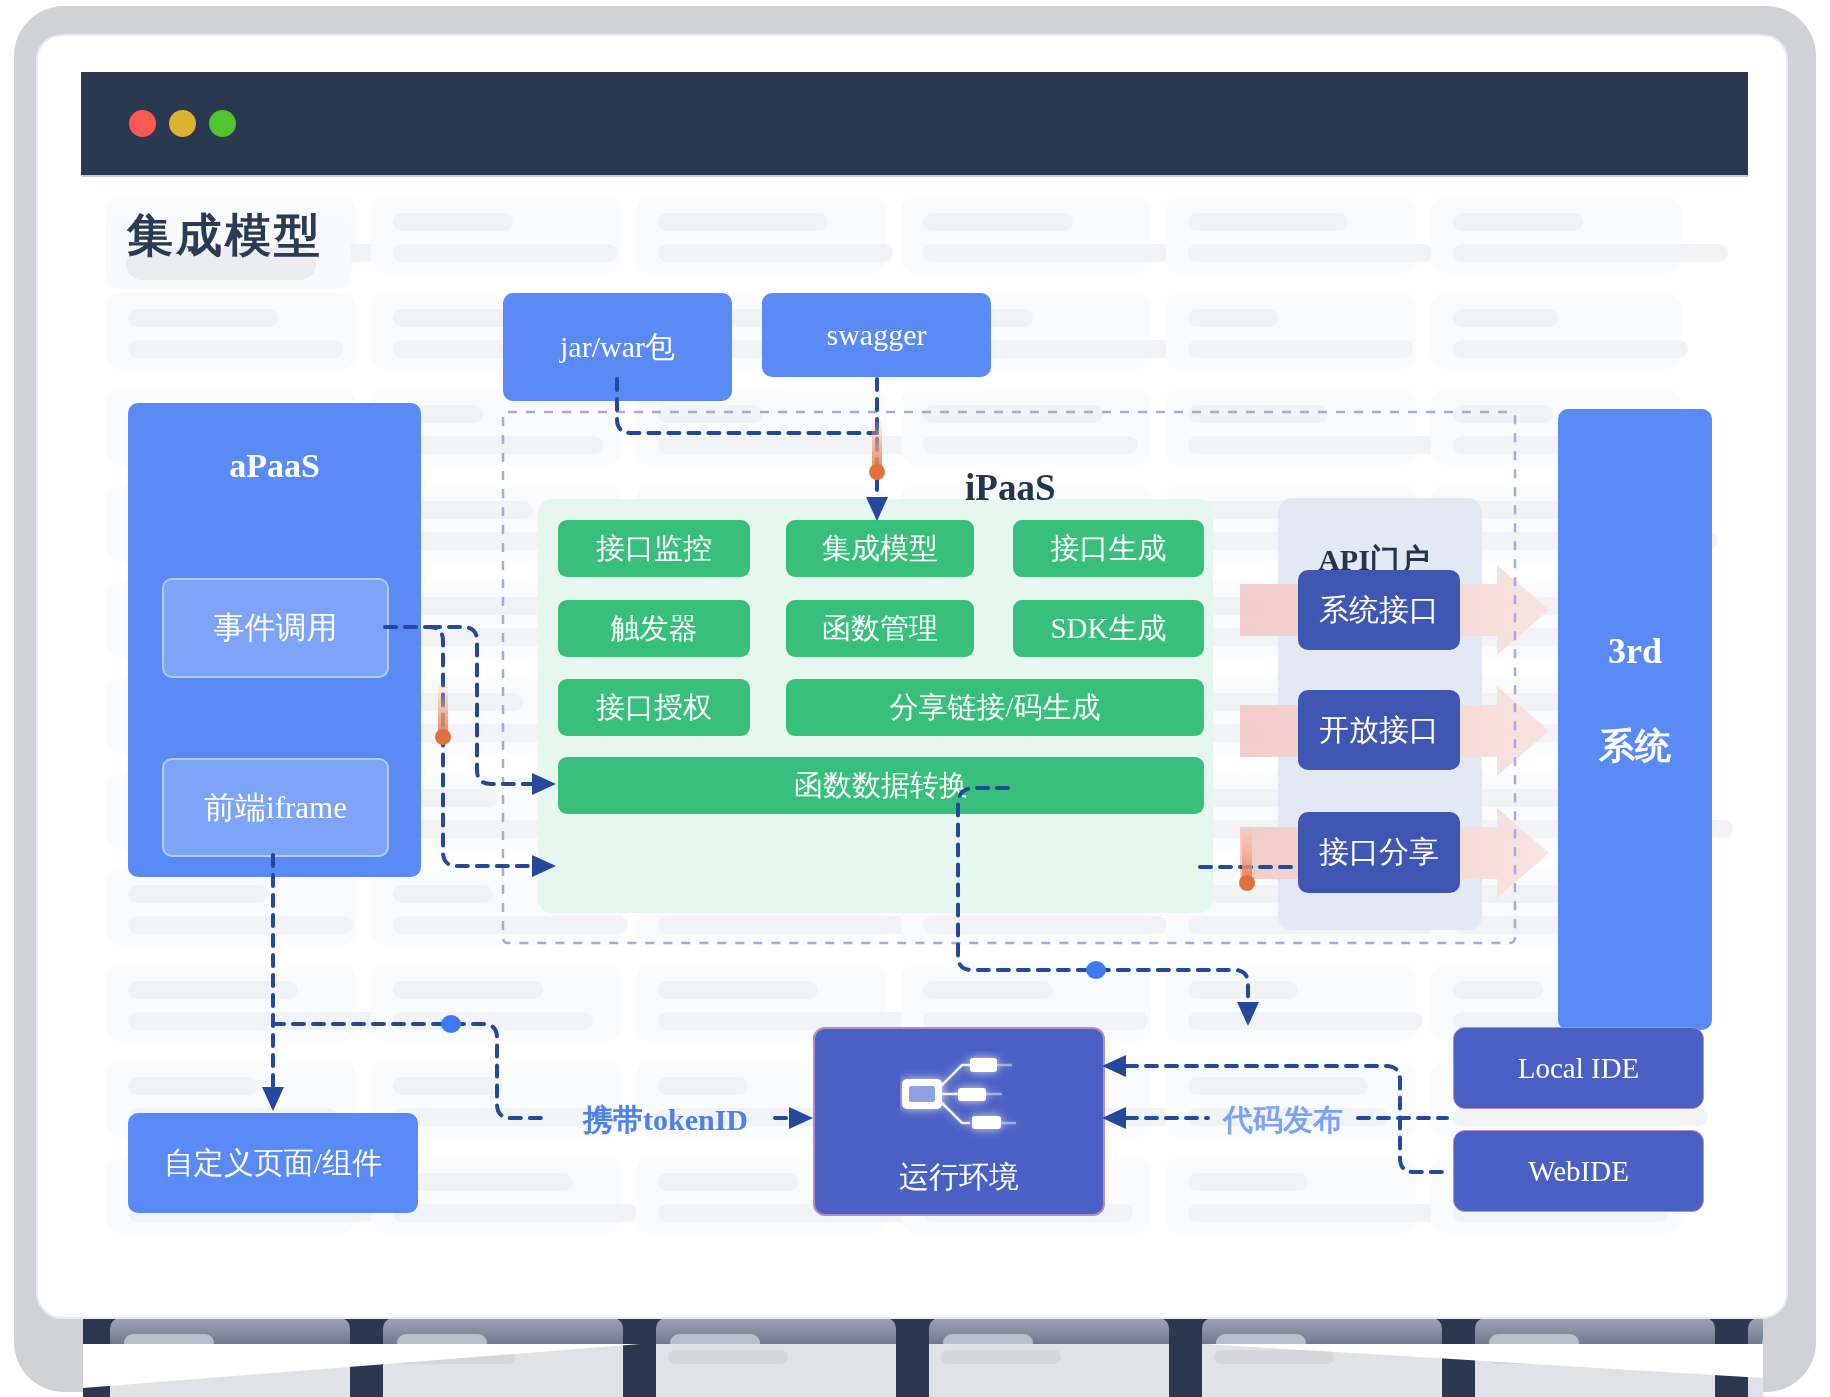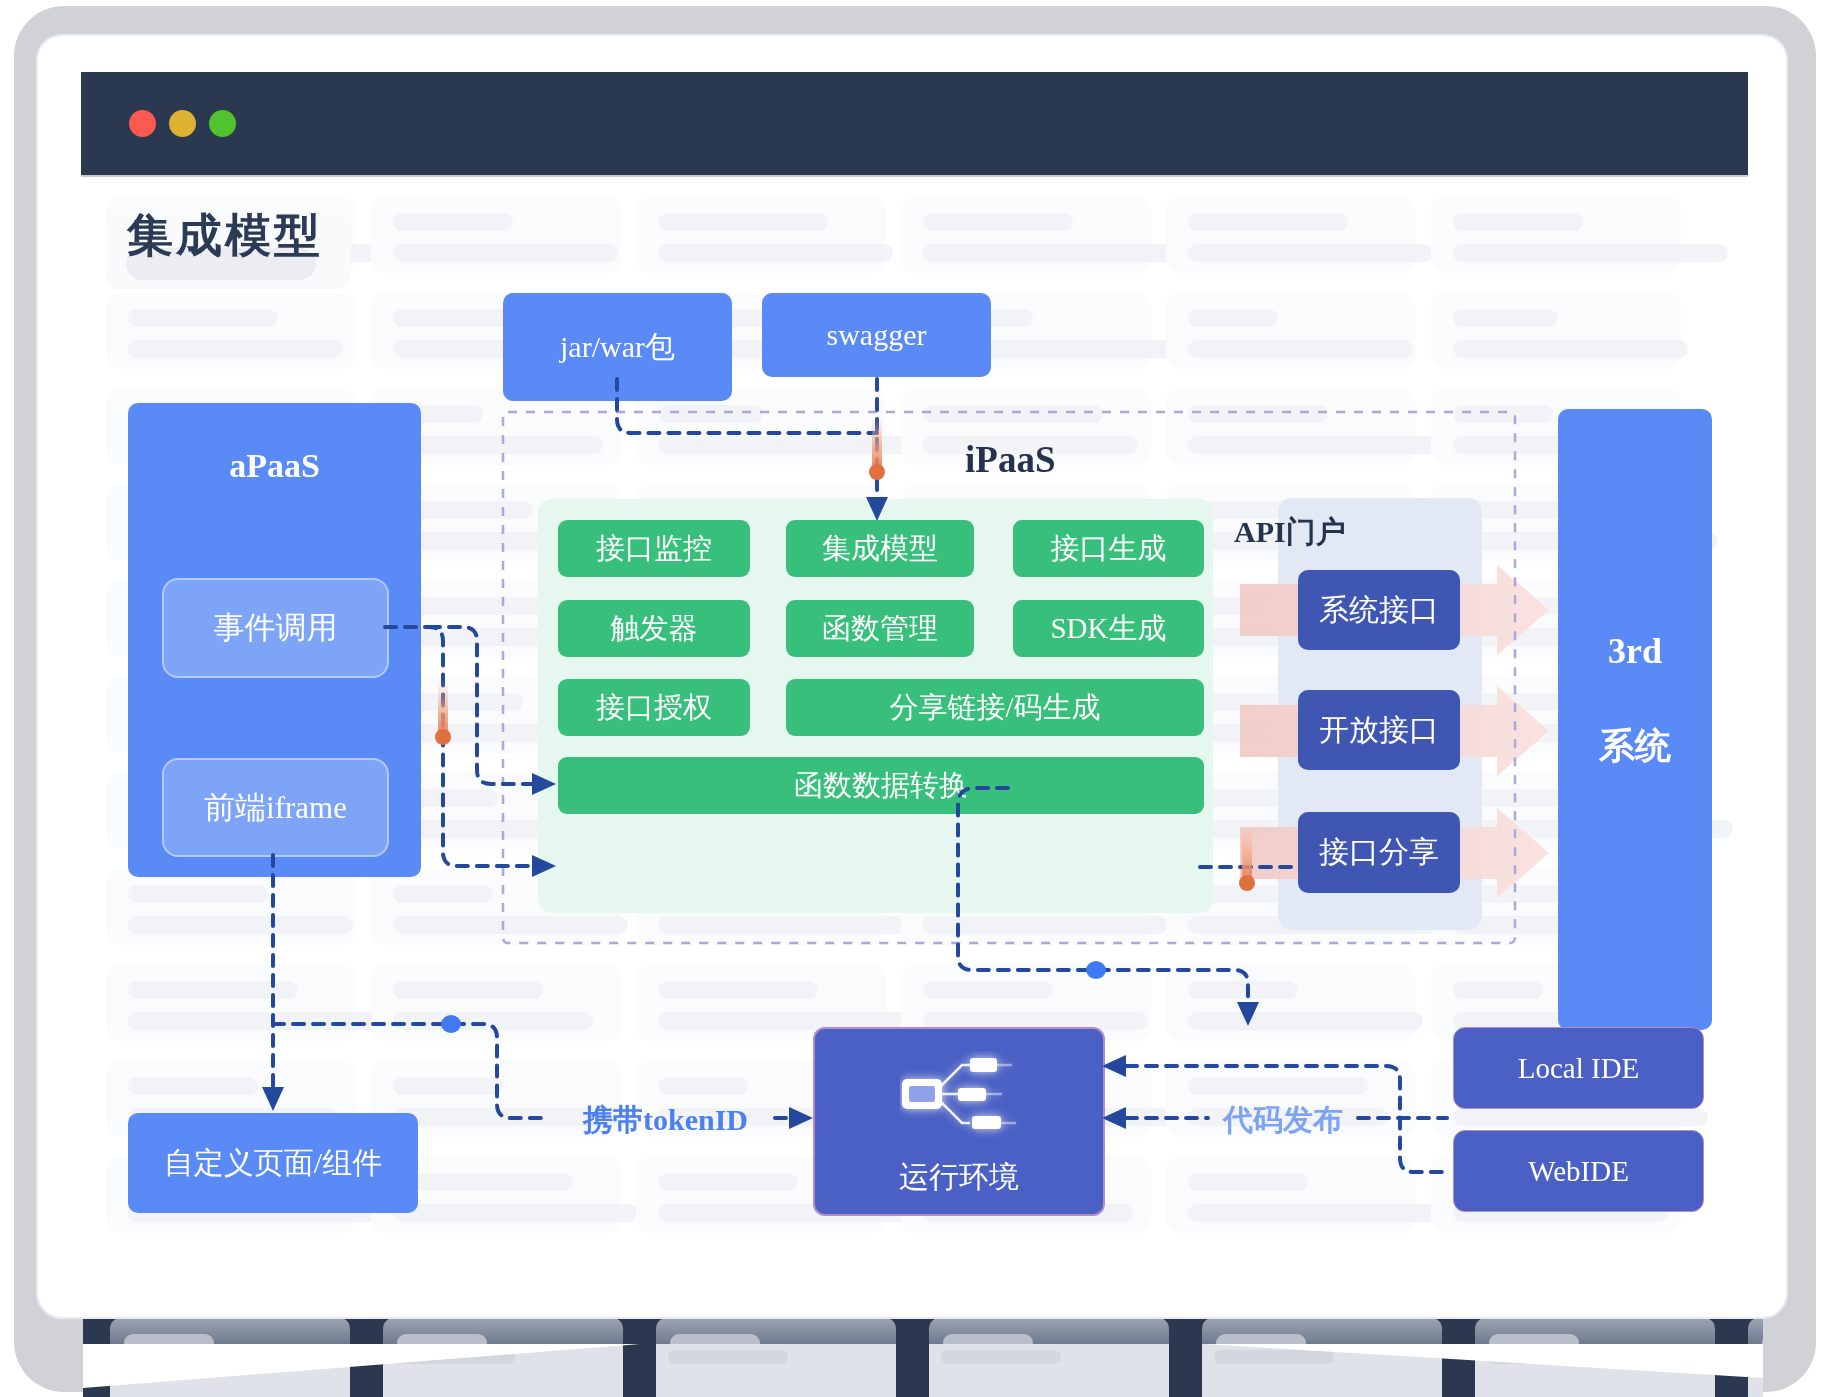--- a/index.html
+++ b/index.html
@@ -6,27 +6,27 @@
   #canvas{position:relative;width:1830px;height:1397px;background:#fff;overflow:hidden;
     font-family:Liberation Serif, serif;}
   .abs{position:absolute;}
   .bezel{background:#d1d2d6;border-radius:50px;}
   .window{background:#fff;border:2px solid #e7ebf6;border-radius:26px;}
   .headerbar{background:#2a394f;box-shadow:0 2px 0 #c5cbd7;}
   .dot{border-radius:50%;width:27px;height:27px;}
   .title{font-weight:bold;font-size:46px;color:#2c3b55;letter-spacing:3px;}
   .bluebox{background:#598af5;border-radius:10px;color:#fff;display:flex;align-items:center;justify-content:center;
     font-size:30px;font-weight:bold;}
-  .apaas-inner{background:#7ea4f8;border:2px solid #b5cafb;border-radius:16px;color:#fff;display:flex;align-items:center;justify-content:center;font-size:31px;}
+  .apaas-inner{background:#7ea4f8;border:2px solid #b5cafb;border-radius:10px;color:#fff;display:flex;align-items:center;justify-content:center;font-size:31px;}
   .greenpanel{background:#e5f7ee;border-radius:14px;}
   .greenbox{background:#38bf7b;border-radius:9px;color:#fff;display:flex;align-items:center;justify-content:center;font-size:29px;}
   .apipanel{background:#e3e8f5;border-radius:14px;}
   .apibox{background:#3f57b3;border-radius:10px;color:#fff;display:flex;align-items:center;justify-content:center;font-size:30px;}
   .indigobox{background:#4a60c4;border:2px solid #b18cc7;border-radius:12px;color:#fff;display:flex;align-items:center;justify-content:center;font-size:30px;}
-  .label-navy{font-weight:bold;color:#24344f;}
+  .label-navy{font-weight:bold;color:#24344f;margin-top:28px;}
   .edge-label{font-weight:bold;font-size:30px;}
   .skel-panel{background:#f8fafc;border-radius:14px;}
   .skel-pill{background:#ebedf2;border-radius:12px;}
   .card-header{background:linear-gradient(#9da5b2,#6f7a8e);border-radius:10px 10px 0 0;}
   .card-pill{background:#b8bfca;border-radius:9px;}
   .card-body{background:#dfe2e8;}
   .card-body-pill{background:#d2d6dd;border-radius:8px;}
 </style>
 </head>
 <body>
@@ -291,21 +291,21 @@
       </linearGradient>
     </defs>
     <g fill="url(#pinkg)" opacity="0.95">
       <path d="M1240,584 H1497 V565 L1549,610 L1497,655 V636 H1240 Z"></path>
       <path d="M1240,705 H1497 V686 L1549,731 L1497,776 V757 H1240 Z"></path>
       <path d="M1240,827 H1497 V808 L1549,853 L1497,898 V879 H1240 Z"></path>
     </g>
   </svg>
 
   <div class="abs apipanel" style="left:1278px;top:498px;width:204px;height:432px;z-index:2;"></div>
-  <div class="abs label-navy" style="left:1234px;top:512px;width:192px;font-size:30px;z-index:4;">API门户</div>
+  <div class="abs label-navy" style="left:1278px;top:512px;width:192px;text-align:center;font-size:30px;z-index:4;">API门户</div>
 
   <div class="abs bluebox" style="left:503px;top:293px;width:229px;height:108px;z-index:4;font-weight:normal;">jar/war包</div>
   <div class="abs bluebox" style="left:762px;top:293px;width:229px;height:84px;z-index:4;font-weight:normal;">swagger</div>
 
   <div class="abs bluebox" style="left:128px;top:403px;width:293px;height:474px;z-index:4;align-items:flex-start;font-size:34px;">
     <span style="margin-top:44px;">aPaaS</span>
   </div>
   <div class="abs apaas-inner" style="left:162px;top:578px;width:223px;height:96px;z-index:4;">事件调用</div>
   <div class="abs apaas-inner" style="left:162px;top:758px;width:223px;height:95px;z-index:4;">前端iframe</div>
 

